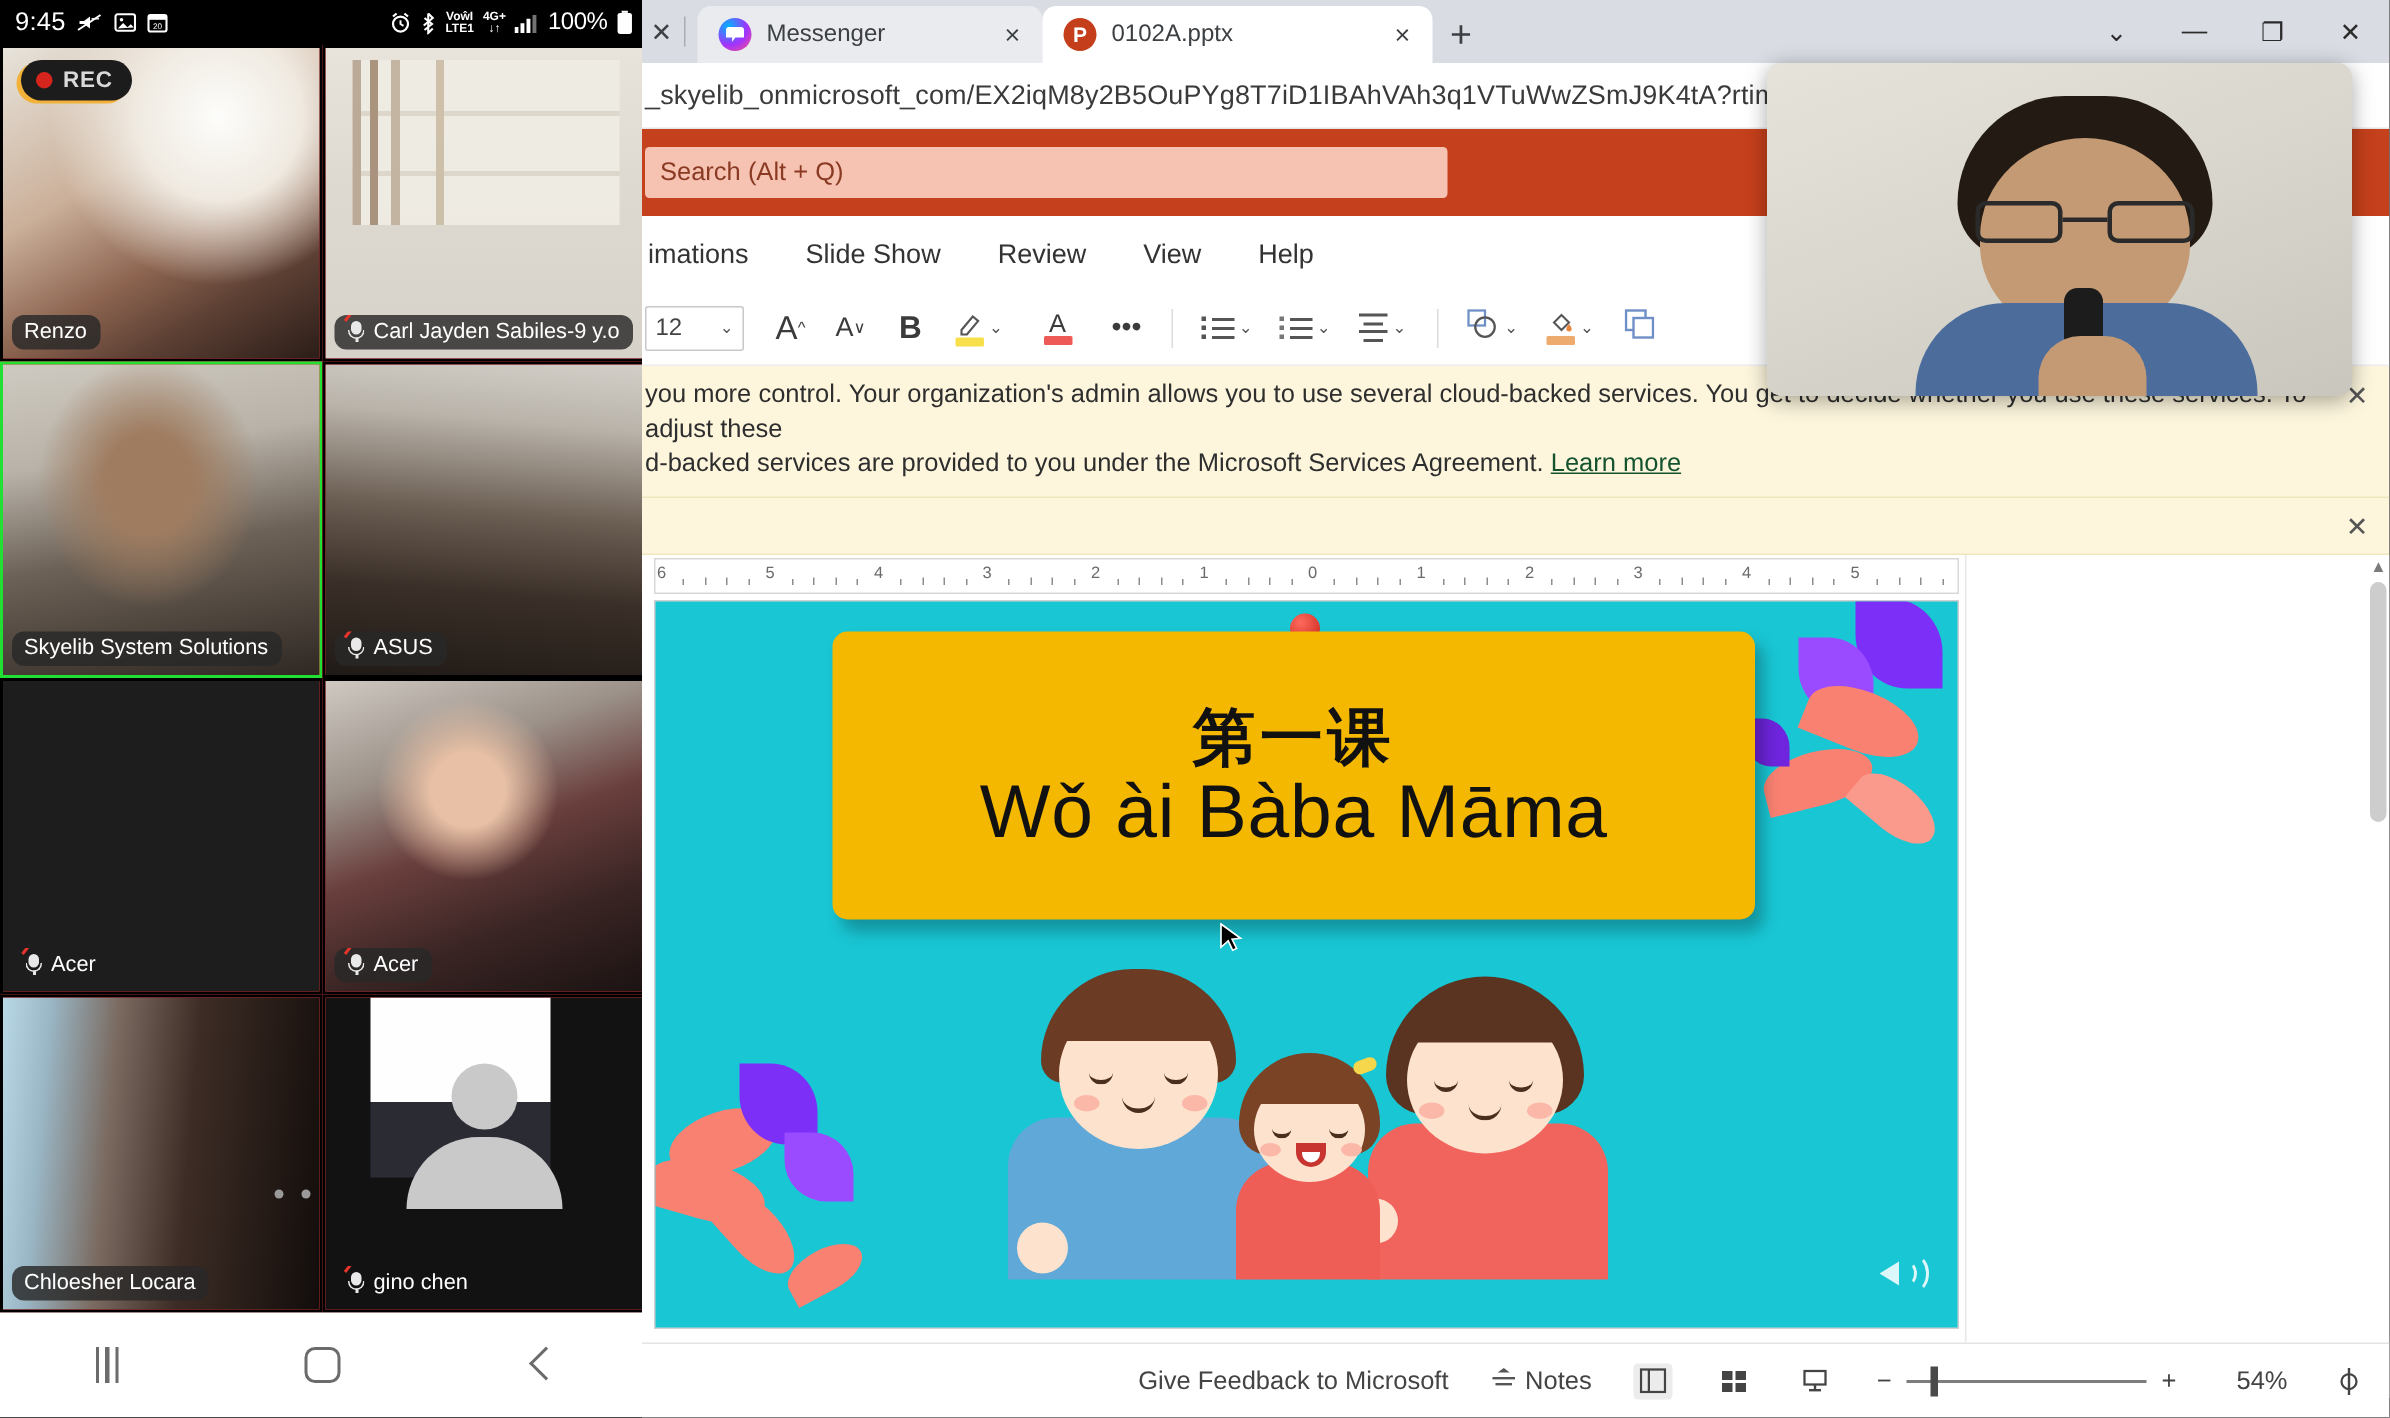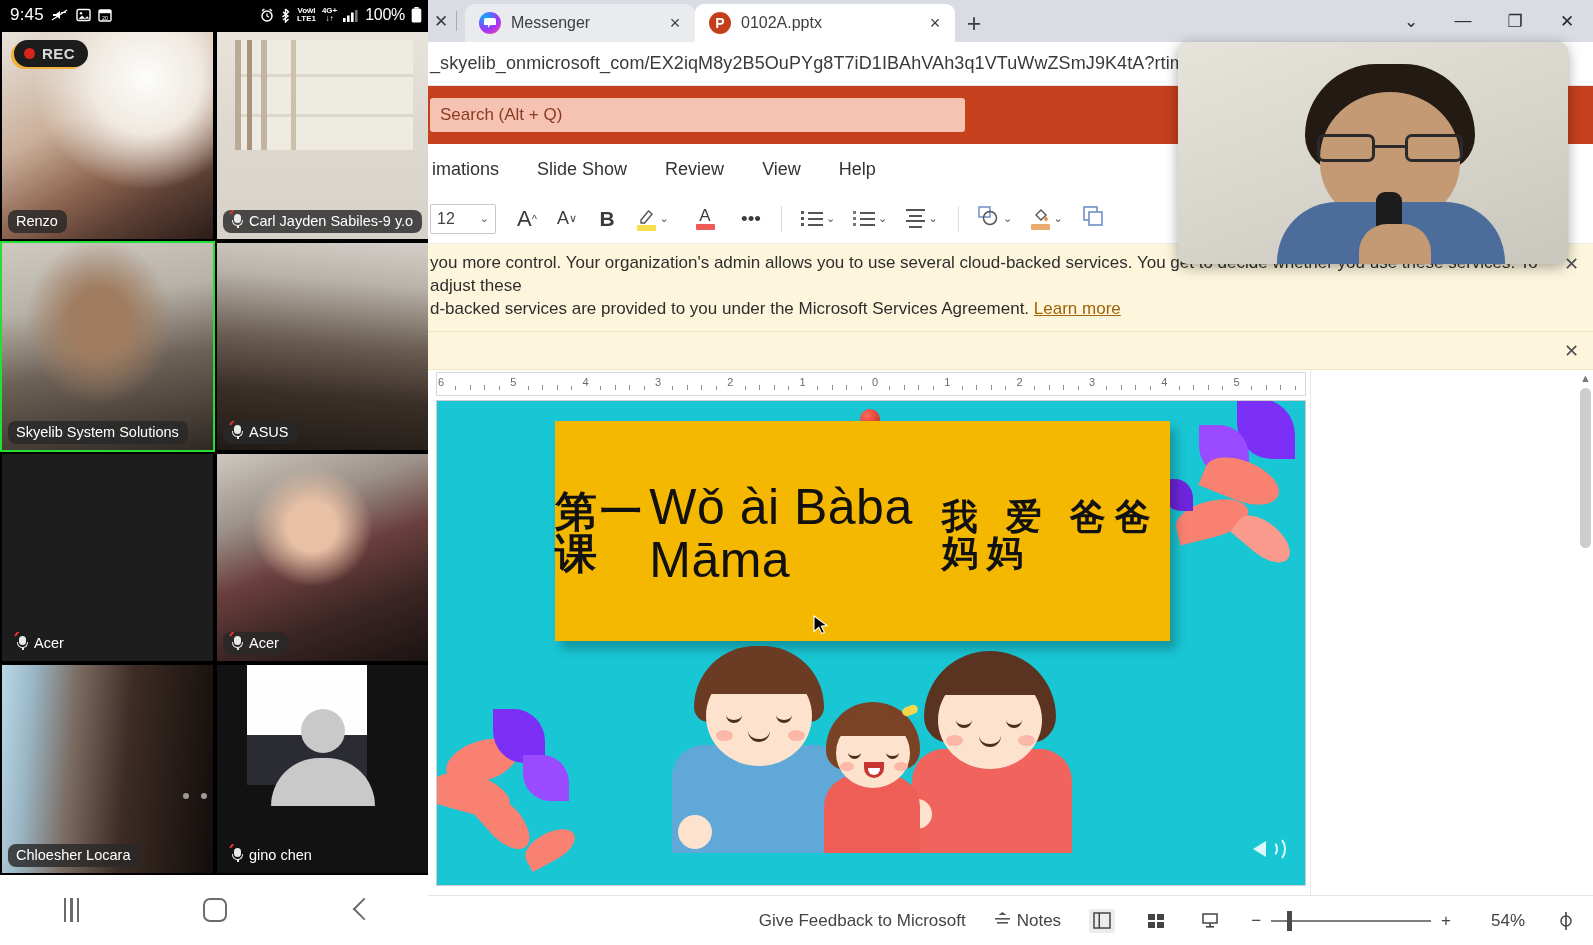--- a/index.html
+++ b/index.html
@@ -209,44 +209,44 @@
   .listico .bl { width: 3px; height: 3px; background: #555; }
   .listico .bar2 { width: 15px; height: 2px; background: #555; }
   .alignico { display: flex; flex-direction: column; gap: 3.5px; align-items: center; }
   .alignico span { height: 2px; background: #555; display: block; }
 
   .notice {
     background: #fdf6dd; border-bottom: 1px solid #efe6bd;
     padding: 8px 12px 10px 2px; position: relative;
     font-size: 17px; color: #2e2e2e; line-height: 1.35;
   }
-  .notice a { color: #a16207; text-decoration: underline; margin-top: 41px; }
+  .notice a { color: #14532d; text-decoration: underline; margin-top: 41px; }
   .notice-x { position: absolute; right: 14px; top: 8px; font-size: 18px; color: #555; }
   .notice2 { height: 38px; background: #fdf6dd; position: relative; border-bottom: 1px solid #efe6bd;}
   .notice2 .notice-x { top: 8px; }
 
   .workarea { position: relative; background: #fff; height: 562px; }
   .ruler {
     position: absolute; left: 8px; top: 2px; width: 870px; height: 24px;
     background: #fff; border: 1px solid #d8d8d8; overflow: hidden;
   }
   .ruler .ticks { position: relative; width: 100%; height: 100%; }
   .ruler .t { position: absolute; bottom: 5px; width: 1px; background: #8d8d8d; }
   .ruler .num { position: absolute; top: 3px; font-size: 11px; color: #6b6b6b; transform: translateX(-50%); }
 
   .slide {
     position: absolute; left: 8px; top: 30px;
     width: 870px; height: 486px;
     background: #19c6d4; overflow: hidden; border: 1px solid #cfcfcf;
   }
   .slide-title-box {
-    position: absolute; left: 118px; top: 20px; width: 615px; height: 220px;
-    background: #f5b800; border-radius: 0;
+    position: absolute; left: 118px; top: 20px; width: 615px; height: 192px;
+    background: #f5b800; border-radius: 10px;
     box-shadow: 6px 8px 10px rgba(0,0,0,.25);
-    display: flex; flex-direction: row; align-items: center; justify-content: center;
+    display: flex; flex-direction: column; align-items: center; justify-content: center;
     padding-top: 4px;
   }
   .sl-cn1 { font-size: 42px; color: #111; font-weight: 700; letter-spacing: 3px; line-height: 1; }
   .sl-pinyin { font-size: 50px; color: #111; font-weight: 400; letter-spacing: .5px; margin-top: 2px; line-height: 1.05; }
   .sl-cn2 { font-size: 36px; color: #111; font-weight: 700; letter-spacing: 9px; margin-top: 4px; line-height: 1; }
   .pin {
     position: absolute; left: 50%; top: 8px; transform: translateX(-50%);
     width: 22px; height: 26px;
   }
   .pin .head { width: 20px; height: 20px; border-radius: 50%;
@@ -814,21 +814,20 @@
           <i class="leaf" style="right:118px; top:84px; width:30px; height:32px; background:#6f25dd;"></i>
         </div>
 
         <div class="pin">
           <div class="head"></div>
             <div class="needle"></div>
         </div>
         <div class="slide-title-box">
           <div class="sl-cn1">第一课</div>
           <div class="sl-pinyin">Wǒ ài Bàba Māma</div>
-          <div class="sl-cn2">我 爱 爸爸  妈妈</div>
         </div>
 
         <div class="fam">
 
           <div class="f-dad">
             <i class="body-sh" style="left:0; bottom:0; width:175px; height:108px; background:#5fa8d8;"></i>
             <i class="hair" style="left:22px; top:8px; width:130px; height:76px; border-radius:66px 66px 16px 16px; background:#6b3b24;"></i>
             <i class="face" style="left:34px; top:28px; width:106px; height:100px;"></i>
             <i class="hair" style="left:30px; top:22px; width:114px; height:34px; border-radius:58px 58px 0 0; background:#6b3b24;"></i>
             <i class="eye" style="left:54px; top:76px;"></i>

